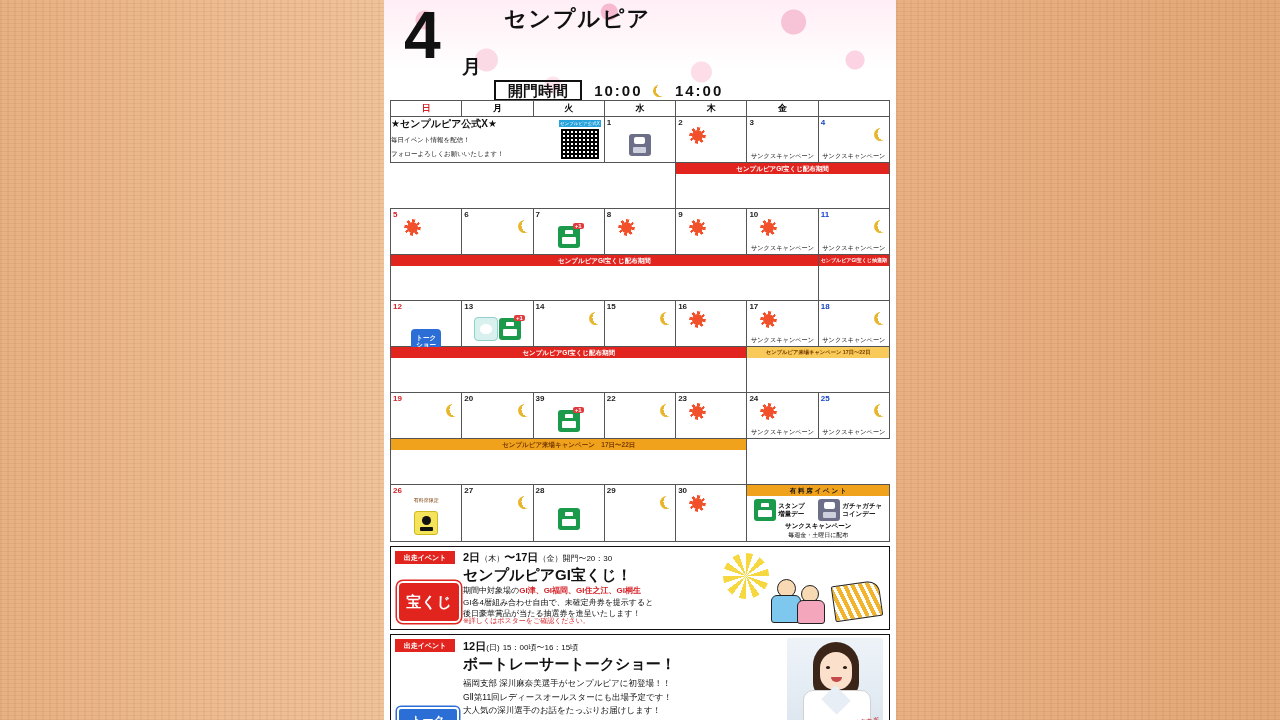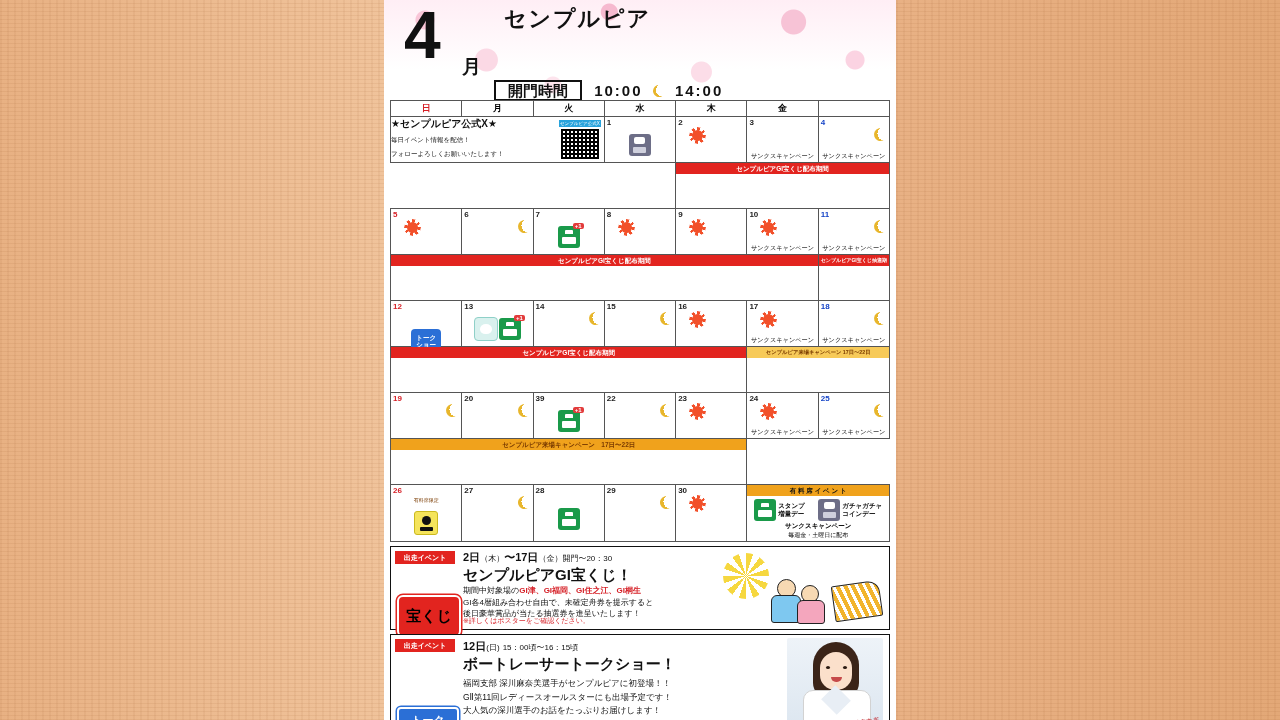--- a/index.html
+++ b/index.html
@@ -108,22 +108,22 @@
   .ribbon{position:absolute;left:4px;top:4px;width:60px;height:13px;background:#e2241f;color:#fff;
           font-size:7px;font-weight:bold;display:flex;align-items:center;justify-content:center;}
   .ribbon:after{content:"";position:absolute;right:-6px;top:0;border:6.5px solid transparent;border-left-color:#e2241f;}
   .sec1{height:82px;}
   .sec1 .dt{position:absolute;left:72px;top:3px;font-size:11px;font-weight:bold;color:#111;}
   .sec1 .dt .small{font-size:8px;font-weight:normal;}
   .sec1 .h{position:absolute;left:72px;top:19px;font-size:15px;font-weight:bold;color:#111;}
   .sec1 .body{position:absolute;left:72px;top:38px;font-size:8px;line-height:1.45;color:#111;}
   .sec1 .body .rd{color:#d62128;font-weight:bold;}
   .sec1 .note{position:absolute;left:72px;bottom:3px;font-size:7px;color:#d62128;}
-  .lotlogo{position:absolute;left:6px;top:48px;width:60px;height:38px;background:#e2241f;border-radius:6px;
-           color:#000000;font-size:15px;font-weight:bold;display:flex;align-items:center;justify-content:center;
+  .lotlogo{position:absolute;left:6px;top:34px;width:60px;height:38px;background:#e2241f;border-radius:6px;
+           color:#ffffff;font-size:15px;font-weight:bold;display:flex;align-items:center;justify-content:center;
            border:2px solid #fff;box-shadow:0 0 0 1.5px #e2241f;}
   .starburst{position:absolute;right:120px;top:6px;width:46px;height:46px;
       background:conic-gradient(#f5d32a 0 5%,transparent 5% 10%,#f5d32a 10% 15%,transparent 15% 20%,#f5d32a 20% 25%,transparent 25% 30%,#f5d32a 30% 35%,transparent 35% 40%,#f5d32a 40% 45%,transparent 45% 50%,#f5d32a 50% 55%,transparent 55% 60%,#f5d32a 60% 65%,transparent 65% 70%,#f5d32a 70% 75%,transparent 75% 80%,#f5d32a 80% 85%,transparent 85% 90%,#f5d32a 90% 95%,transparent 95%);
       border-radius:50%;opacity:.9;}
   .people{position:absolute;right:58px;bottom:4px;width:60px;height:52px;}
   .head-c{position:absolute;border-radius:50%;background:#f7d9b3;border:1.5px solid #222;}
   .body-c{position:absolute;border-radius:6px 6px 3px 3px;border:1.5px solid #222;}
   .fan{position:absolute;right:8px;bottom:10px;width:46px;height:34px;
        background:repeating-linear-gradient(72deg,#f2b42c 0 4px,#fff 4px 7px);
        border:1.5px solid #222;border-radius:2px 12px 2px 2px;transform:rotate(-8deg);}

